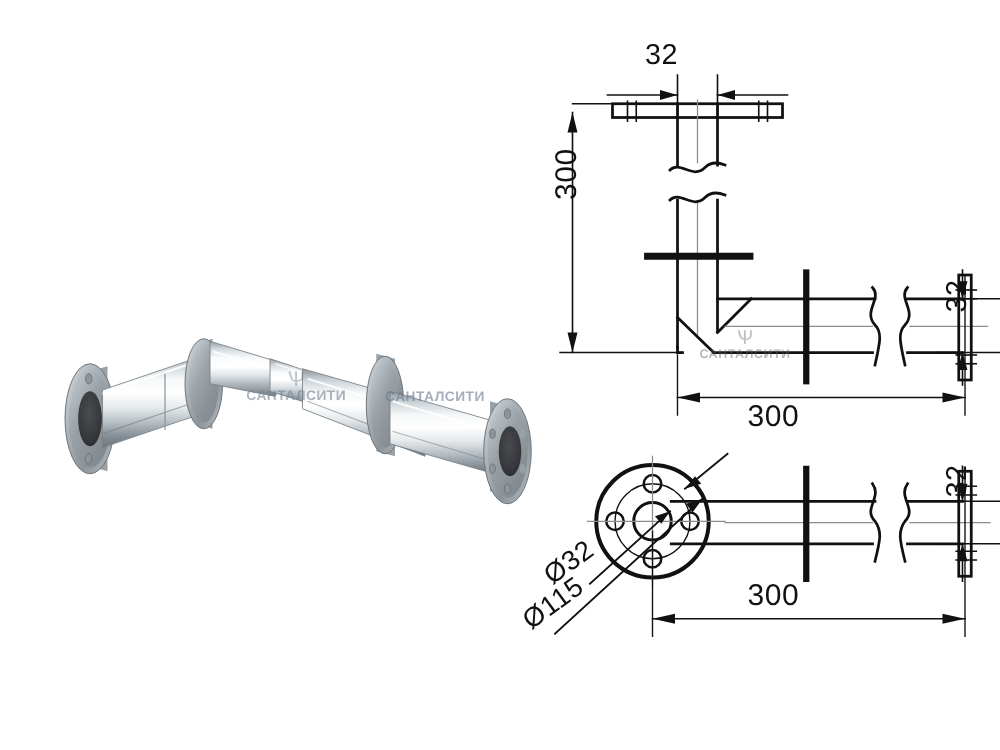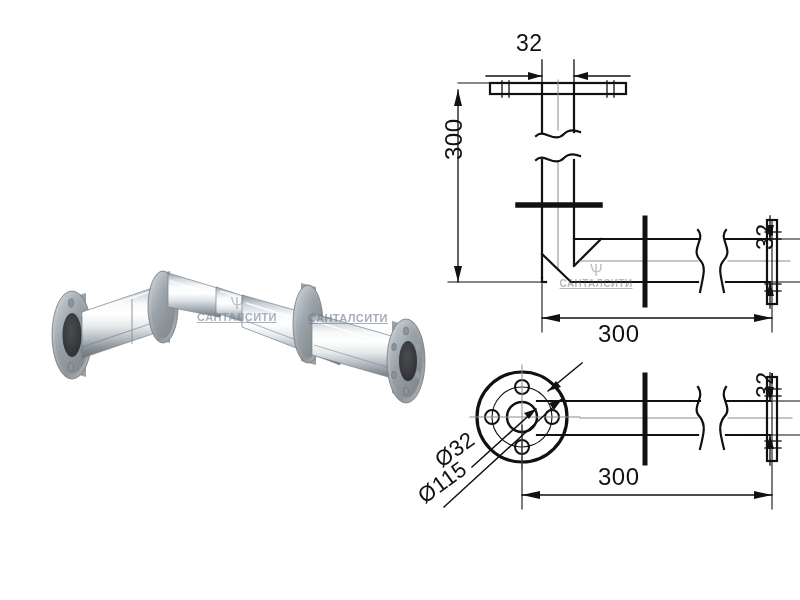--- a/index.html
+++ b/index.html
@@ -53,21 +53,20 @@
     position: absolute;
     user-select: none;
     pointer-events: none;
     text-align: center;
     font-family: "Liberation Sans", sans-serif;
   }
   .wm-mark {
     font-size: 11px;
     letter-spacing: 0.4px;
     font-weight: bold;
-    text-decoration: underline;
   }
   .wm-render {
     left: 182px; top: 296px; width: 110px;
     color: rgba(120,132,145,0.55);
   }
   .wm-render .wm-logo { font-size: 17px; line-height: 15px; color: rgba(130,142,155,0.5); }
   .wm-render .wm-mark { color: rgba(118,130,148,0.6); }
 
   .wm-draw {
     left: 536px; top: 264px; width: 120px;

